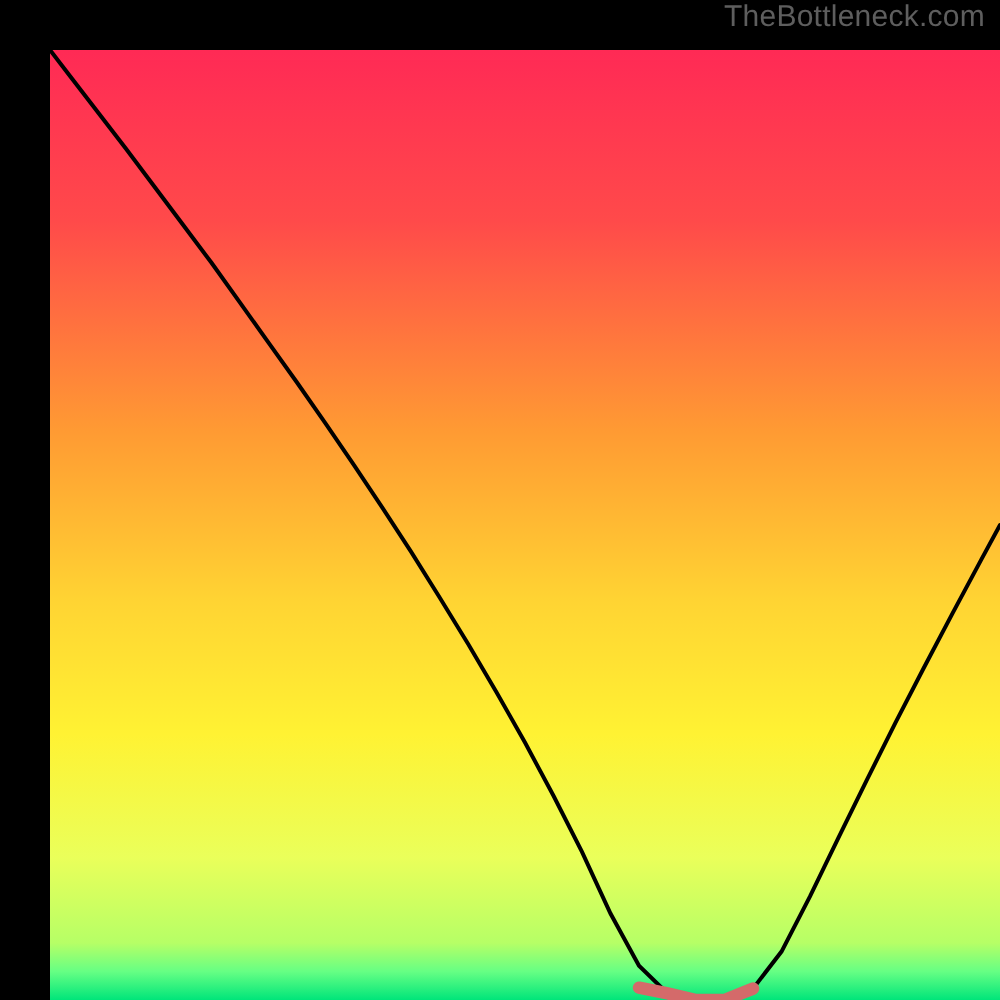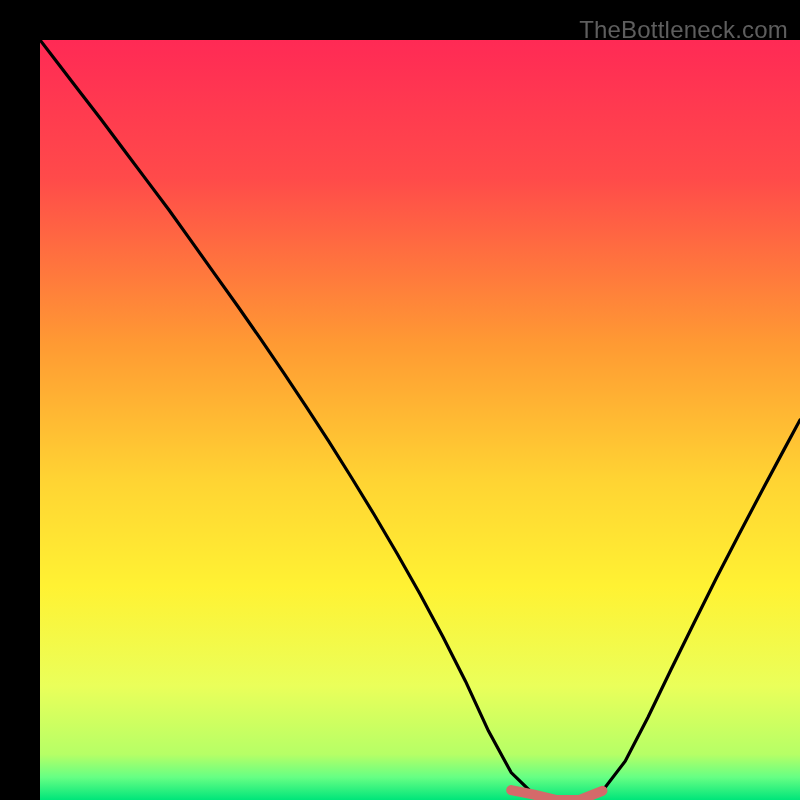--- a/index.html
+++ b/index.html
@@ -21,21 +21,21 @@
   }
   .plot {
     position: absolute;
     left: 20px;
     top: 20px;
     width: 760px;
     height: 760px;
   }
   .watermark {
     position: absolute;
-    top: 16px;
+    top: 0;
     right: 12px;
     color: #5e5e5e;
     font-size: 24px;
     font-weight: 400;
     letter-spacing: 0.2px;
   }
 </style>
 </head>
 <body>
 

